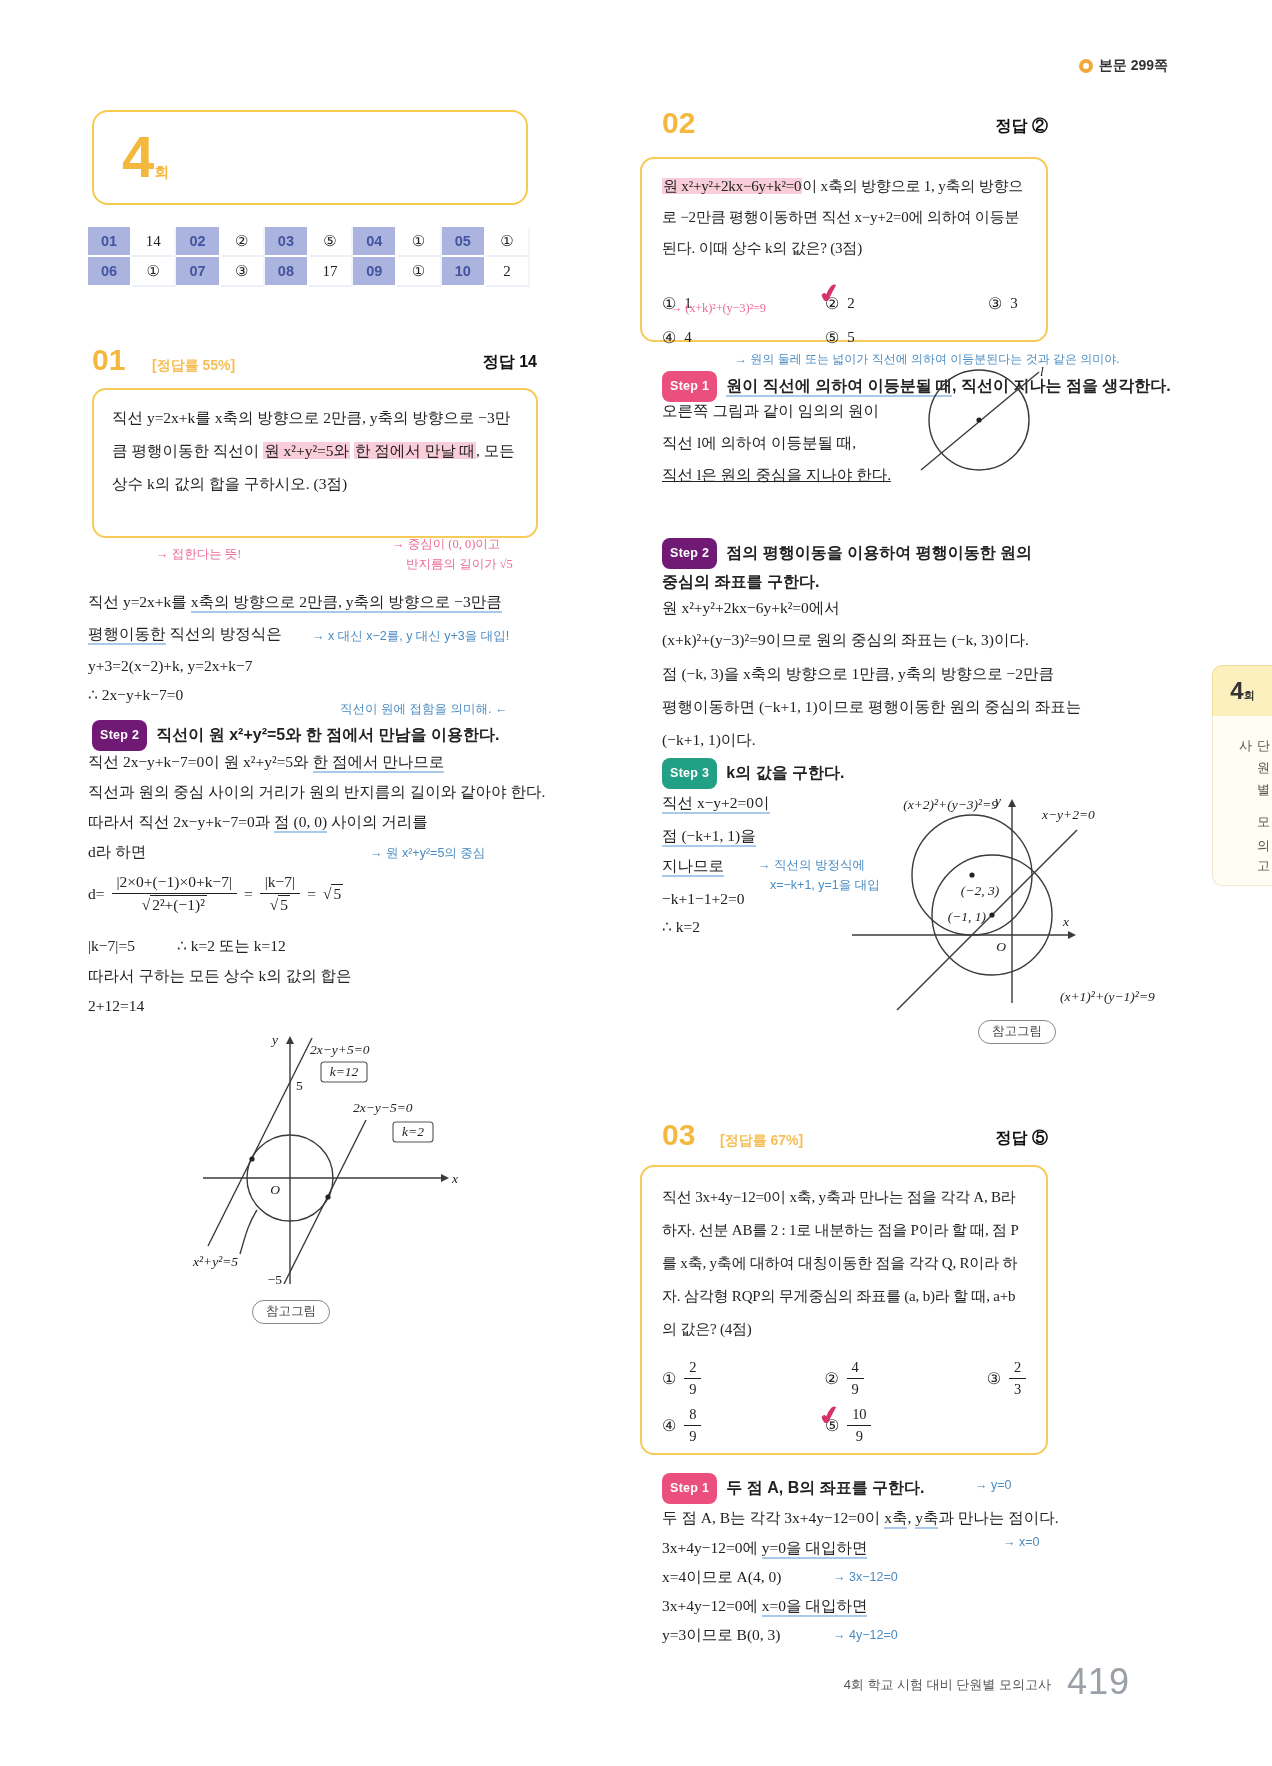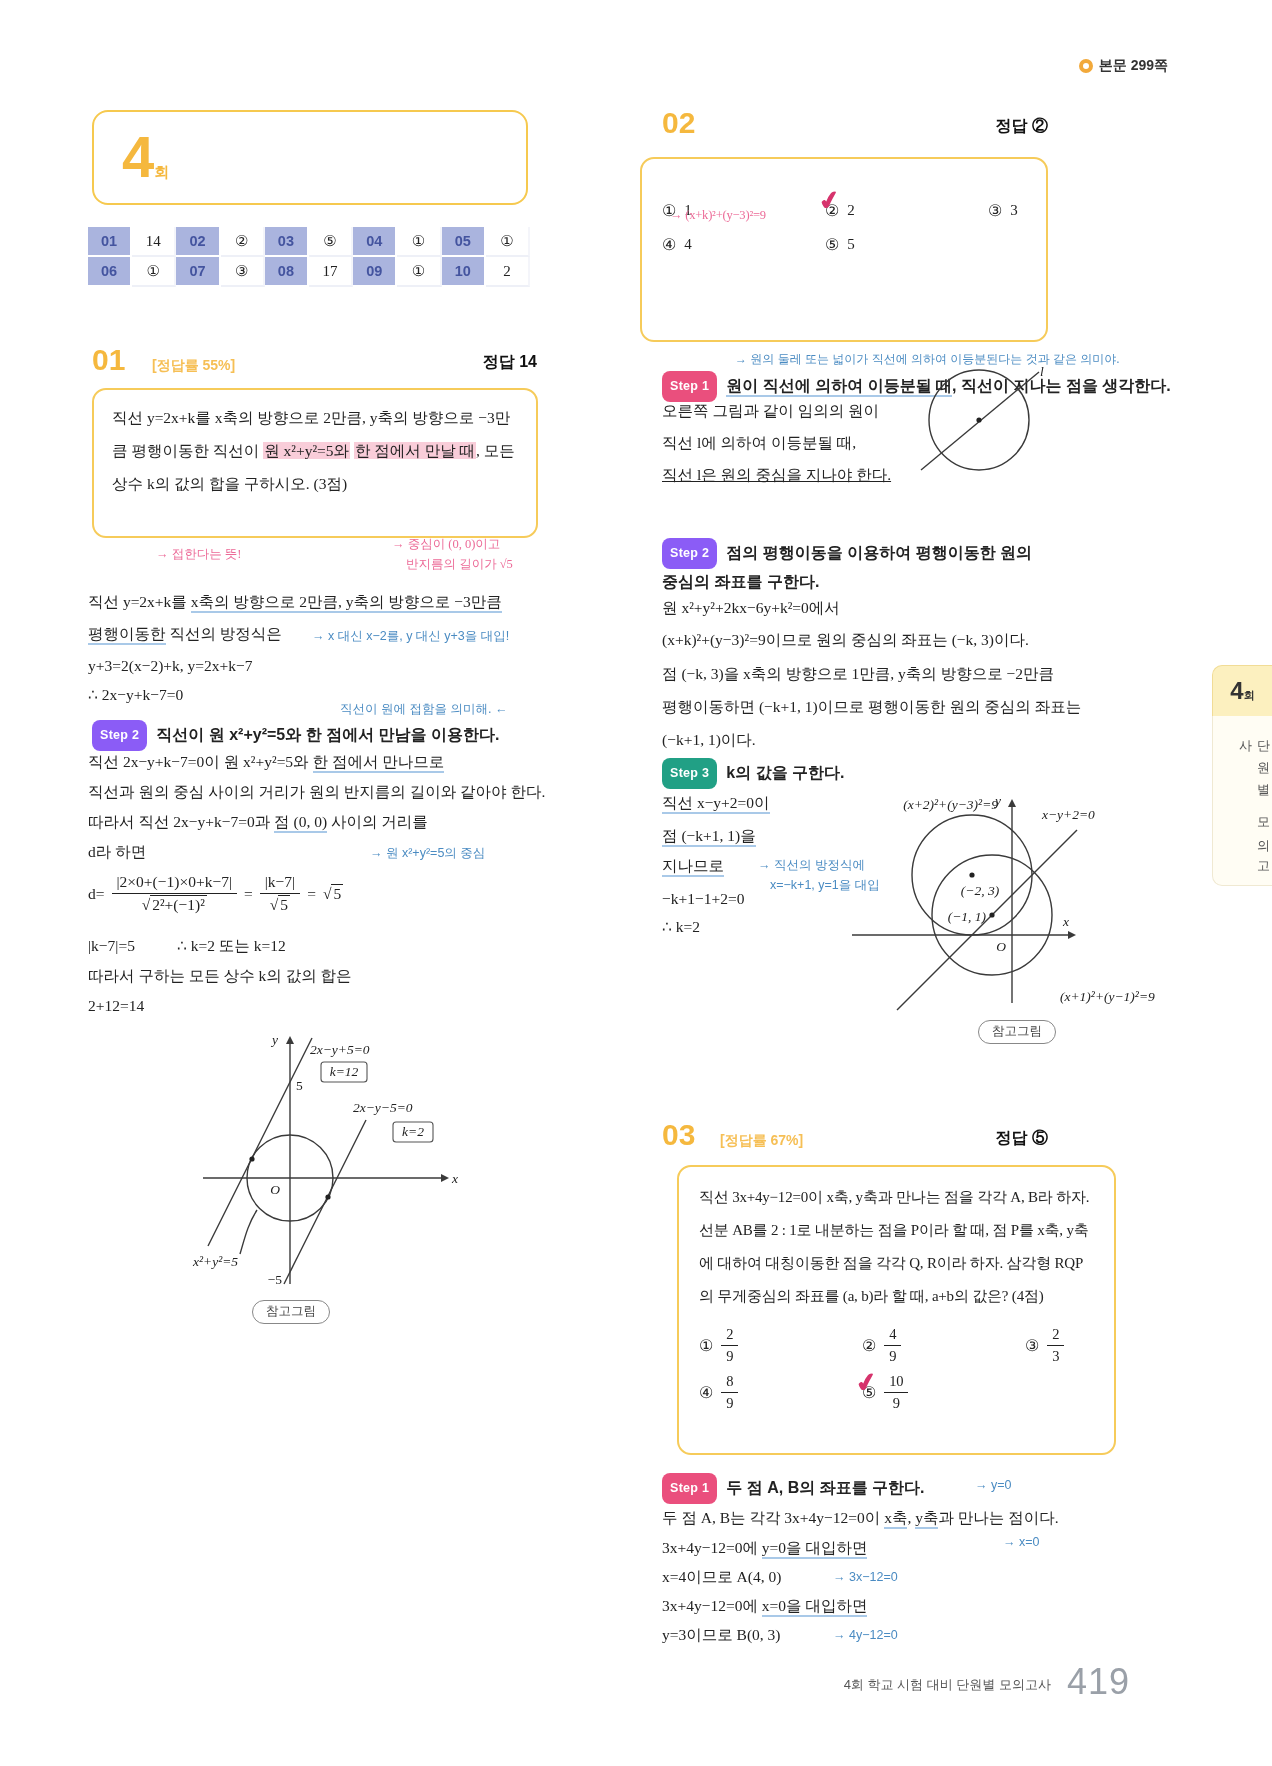--- a/index.html
+++ b/index.html
@@ -30,21 +30,21 @@
   .prate{position:absolute;font-size:14px;font-weight:bold;color:#f6bf55;font-family:"Liberation Sans",sans-serif;}
   .pans{position:absolute;font-size:16px;font-weight:bold;color:#111;font-family:"Liberation Sans",sans-serif;}
   
   .pbox{position:absolute;border:2px solid #f6cb5a;border-radius:14px;background:#fff;color:#222;}
   .hl{background:#f9cdd9;padding:0 1px;}
   
   .steph{position:absolute;font-family:"Liberation Sans",sans-serif;line-height:26px;}
   .badge{display:inline-block;color:#fff;font-size:12.5px;font-weight:bold;padding:2px 8px 3px;
          border-radius:8px;margin-right:9px;vertical-align:1px;letter-spacing:.3px;}
   .badge.pink{background:#ea4f7d;}
-  .badge.blue{background:#8b5cf6;}
+  .badge.blue{background:#701a75;}
   .badge.green{background:#21a085;}
   .stitle{font-size:16px;font-weight:bold;color:#222;}
   .nowrap{white-space:nowrap;}
   
   .ub{border-bottom:2px solid #a9c9e8;padding-bottom:1px;}
   .bn{position:absolute;color:#4a8bc2;font-family:"Liberation Sans",sans-serif;font-size:12.5px;white-space:nowrap;}
   .bn::before{content:"→ ";}
   .bn.noarr::before{content:none;}
   .bn.arrR::before{content:none;}
   .bn.arrR::after{content:" ←";}
@@ -201,20 +201,21 @@
     <text x="93" y="12" text-anchor="end">y</text>
     <path class="ld" d="M55,222 C60,205 63,192 72,178" stroke-width="1"></path>
     <text x="8" y="234">x²+y²=5</text>
   </svg>
   <div class="cap" style="left:252px;top:1300px;">참고그림</div>
 
   <div class="pnum" style="left:662px;top:108px;">02</div>
   <div class="pans" style="right:224px;top:116px;">정답 ②</div>
 
   <div class="pbox" style="left:640px;top:157px;width:408px;height:185px;padding:12px 20px 8px;font-size:15px;line-height:31px;letter-spacing:-0.2px;">
+    <div><span class="hl">원 x²+y²+2kx−6y+k²=0</span><span>이 x축의 방향으로 1, y축의 방향으로 −2만큼 평행이동하면 직선 x−y+2=0에 의하여 이등분된다. 이때 상수 k의 값은? (3점)</span></div>
     <div style="height:20px;position:relative;">
         <span class="pn" style="left:8px;top:-2px;">(x+k)²+(y−3)²=9</span>
       </div>
     <div class="optrow" style="margin-top:4px;">
       <span class="opt">
           <span class="opt-n">①</span>
           <span>1</span>
         </span>
       <span class="opt">
           <span class="opt-n"><span class="chk">✔</span>②</span>
@@ -294,21 +295,21 @@
     <text x="296" y="133" text-anchor="middle">x</text>
     <text x="231" y="12" text-anchor="end">y</text>
     <text x="290" y="208">(x+1)²+(y−1)²=9</text>
   </svg>
   <div class="cap" style="left:978px;top:1020px;">참고그림</div>
 
   <div class="pnum" style="left:662px;top:1120px;">03</div>
   <div class="prate" style="left:720px;top:1132px;">[정답률 67%]</div>
   <div class="pans" style="right:224px;top:1128px;">정답 ⑤</div>
 
-  <div class="pbox" style="left:640px;top:1165px;width:439px;height:290px;padding:14px 20px 10px;font-size:15px;line-height:33px;letter-spacing:-0.2px;margin-left:37px;">
+  <div class="pbox" style="left:640px;top:1165px;width:408px;height:290px;padding:14px 20px 10px;font-size:15px;line-height:33px;letter-spacing:-0.2px;">
     <div>직선 3x+4y−12=0이 x축, y축과 만나는 점을 각각 A, B라 하자. 선분 AB를 2 : 1로 내분하는 점을 P이라 할 때, 점 P를 x축, y축에 대하여 대칭이동한 점을 각각 Q, R이라 하자. 삼각형 RQP의 무게중심의 좌표를 (a, b)라 할 때, a+b의 값은? (4점)</div>
     <div class="optrow" style="margin-top:12px;">
       <span class="opt">
           <span class="opt-n">①</span>
           <span class="frac ofrac">
             <span class="fn">2</span>
             <span class="fd">9</span>
           </span>
         </span>
       <span class="opt">

